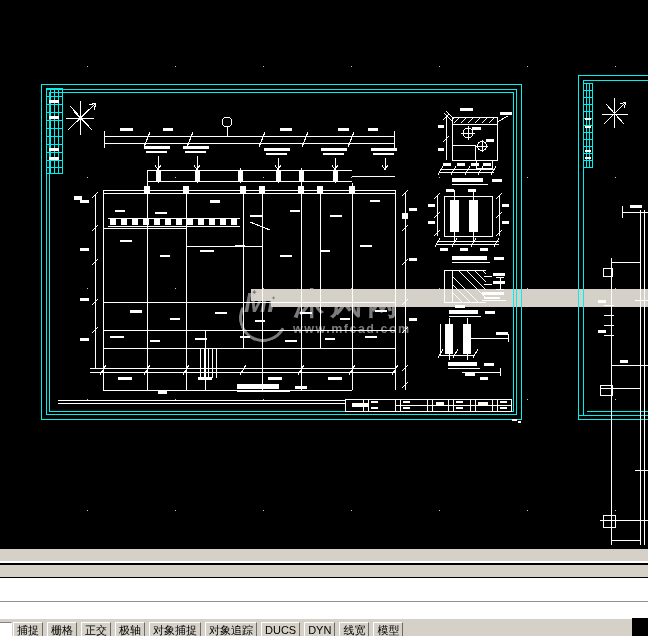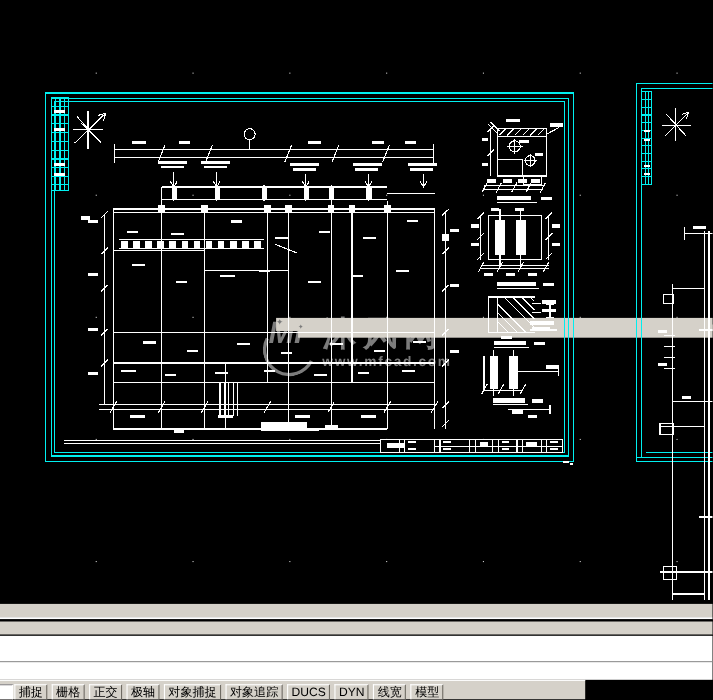--- a/index.html
+++ b/index.html
@@ -28,21 +28,21 @@
   .s1{left:0;top:549px;width:648px;height:12px;background:#d5d1c9;z-index:3;}
   .w1{left:0;top:561px;width:648px;height:2px;background:#ffffff;z-index:3;}
   .b1{left:0;top:563px;width:648px;height:2px;background:#000000;z-index:3;}
   .s2{left:0;top:565px;width:648px;height:12px;background:#d5d1c9;z-index:3;}
   .b2{left:0;top:577px;width:648px;height:1px;background:#000000;z-index:3;}
   .cmd{left:0;top:578px;width:648px;height:40px;background:#ffffff;z-index:3;
        font-family:"Liberation Mono",monospace;font-size:11px;color:#000;}
   .cmd-line1{position:absolute;left:3px;top:2px;width:640px;height:20px;}
   .cmd-line2{position:absolute;left:3px;top:24px;width:640px;height:15px;border-top:0;}
   .cmd-div{position:absolute;left:0;top:23px;width:648px;height:1px;background:#8f8f8f;}
-  .statusbar{left:0;top:618px;width:532px;height:18px;background:#d5d1c9;border-top:1px solid #ffffff;
+  .statusbar{left:0;top:618px;width:632px;height:18px;background:#d5d1c9;border-top:1px solid #ffffff;
              z-index:3;}
   .coord-field{position:absolute;left:-32px;top:3px;width:42px;height:13px;background:#ffffff;
                border:1px solid;border-color:#848284 #ffffff #ffffff #848284;}
   .sb-row{position:absolute;left:13px;top:3px;display:flex;gap:4px;}
   .sb-btn{background:#d5d1c9;border:1px solid;border-color:#ffffff #6f6b63 #6f6b63 #ffffff;
           font-family:"Liberation Sans",sans-serif;font-size:11px;line-height:15px;height:17px;
           padding:0 3px;color:#000;white-space:nowrap;}
 </style>
 </head>
 <body>

